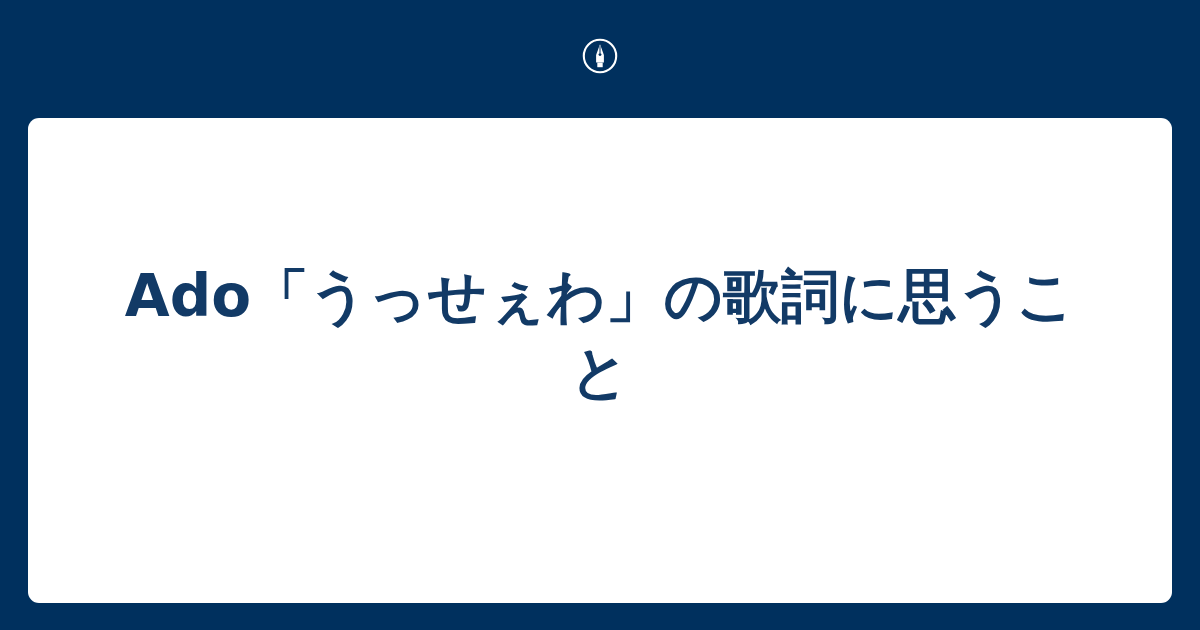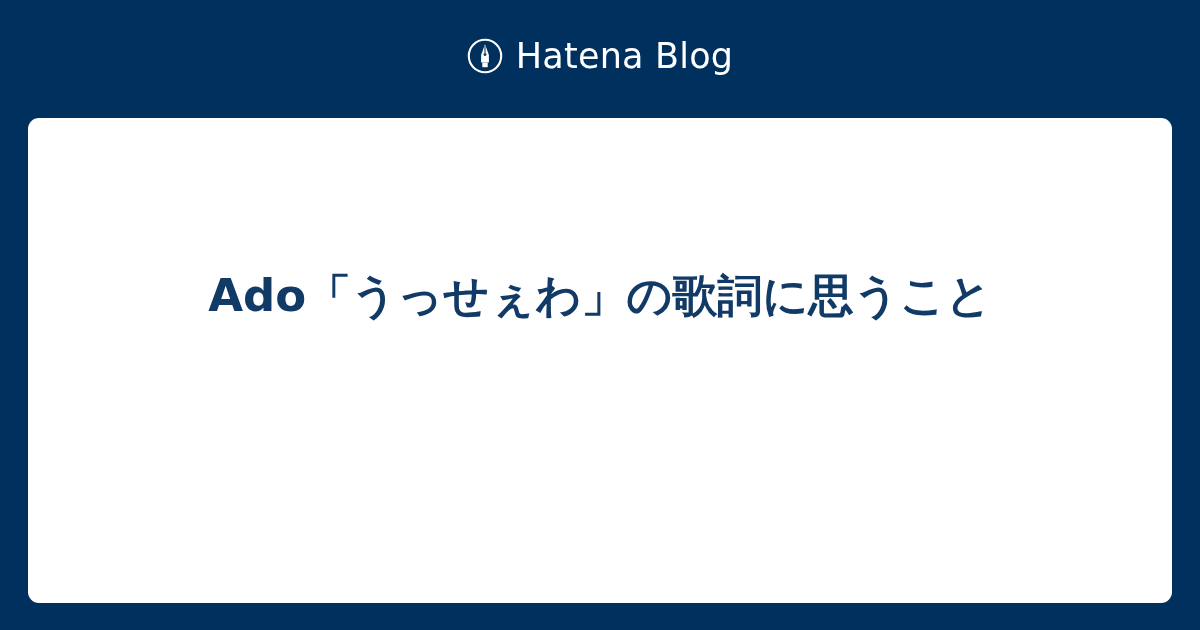--- a/index.html
+++ b/index.html
@@ -80,21 +80,21 @@
   .entry-title {
     position: absolute;
     left: 0;
     right: 0;
     top: 140px;
     margin: 0;
     padding: 0 70px;
     box-sizing: border-box;
     text-align: center;
     color: #123a66;
-    font-size: 45px;
+    font-size: 58px;
     line-height: 76px;
     font-weight: 700;
     letter-spacing: 0px;
     word-break: break-word;
     font-family: "DejaVu Sans", "Liberation Sans", sans-serif;
   }
 
   .blog-name {
     position: absolute;
     left: 0;
@@ -124,21 +124,20 @@
     <div class="brand-lockup">
 
       <svg class="brand-mark" viewBox="0 0 36 36" aria-hidden="true">
         <circle cx="18" cy="18" r="16.2" fill="none" stroke="#ffffff" stroke-width="2.1"></circle>
         <path d="M18 6.2 L21.9 17.0 L21.9 24.6 L14.1 24.6 L14.1 17.0 Z" fill="#ffffff"></path>
         <path d="M18 8.6 L18 15.0" stroke="#00305e" stroke-width="1.0" stroke-linecap="round"></path>
         <circle cx="18" cy="16.6" r="1.45" fill="#00305e"></circle>
         <rect x="15.3" y="24.6" width="5.4" height="4.6" fill="#ffffff"></rect>
       </svg>
 
-      <span class="brand-wordmark">Hatena Blog</span>
     </div>
   </div>
 
   <div class="entry-card">
 
     <h1 class="entry-title">Ado「うっせぇわ」の歌詞に思うこと</h1>
 
 
   </div>
 

